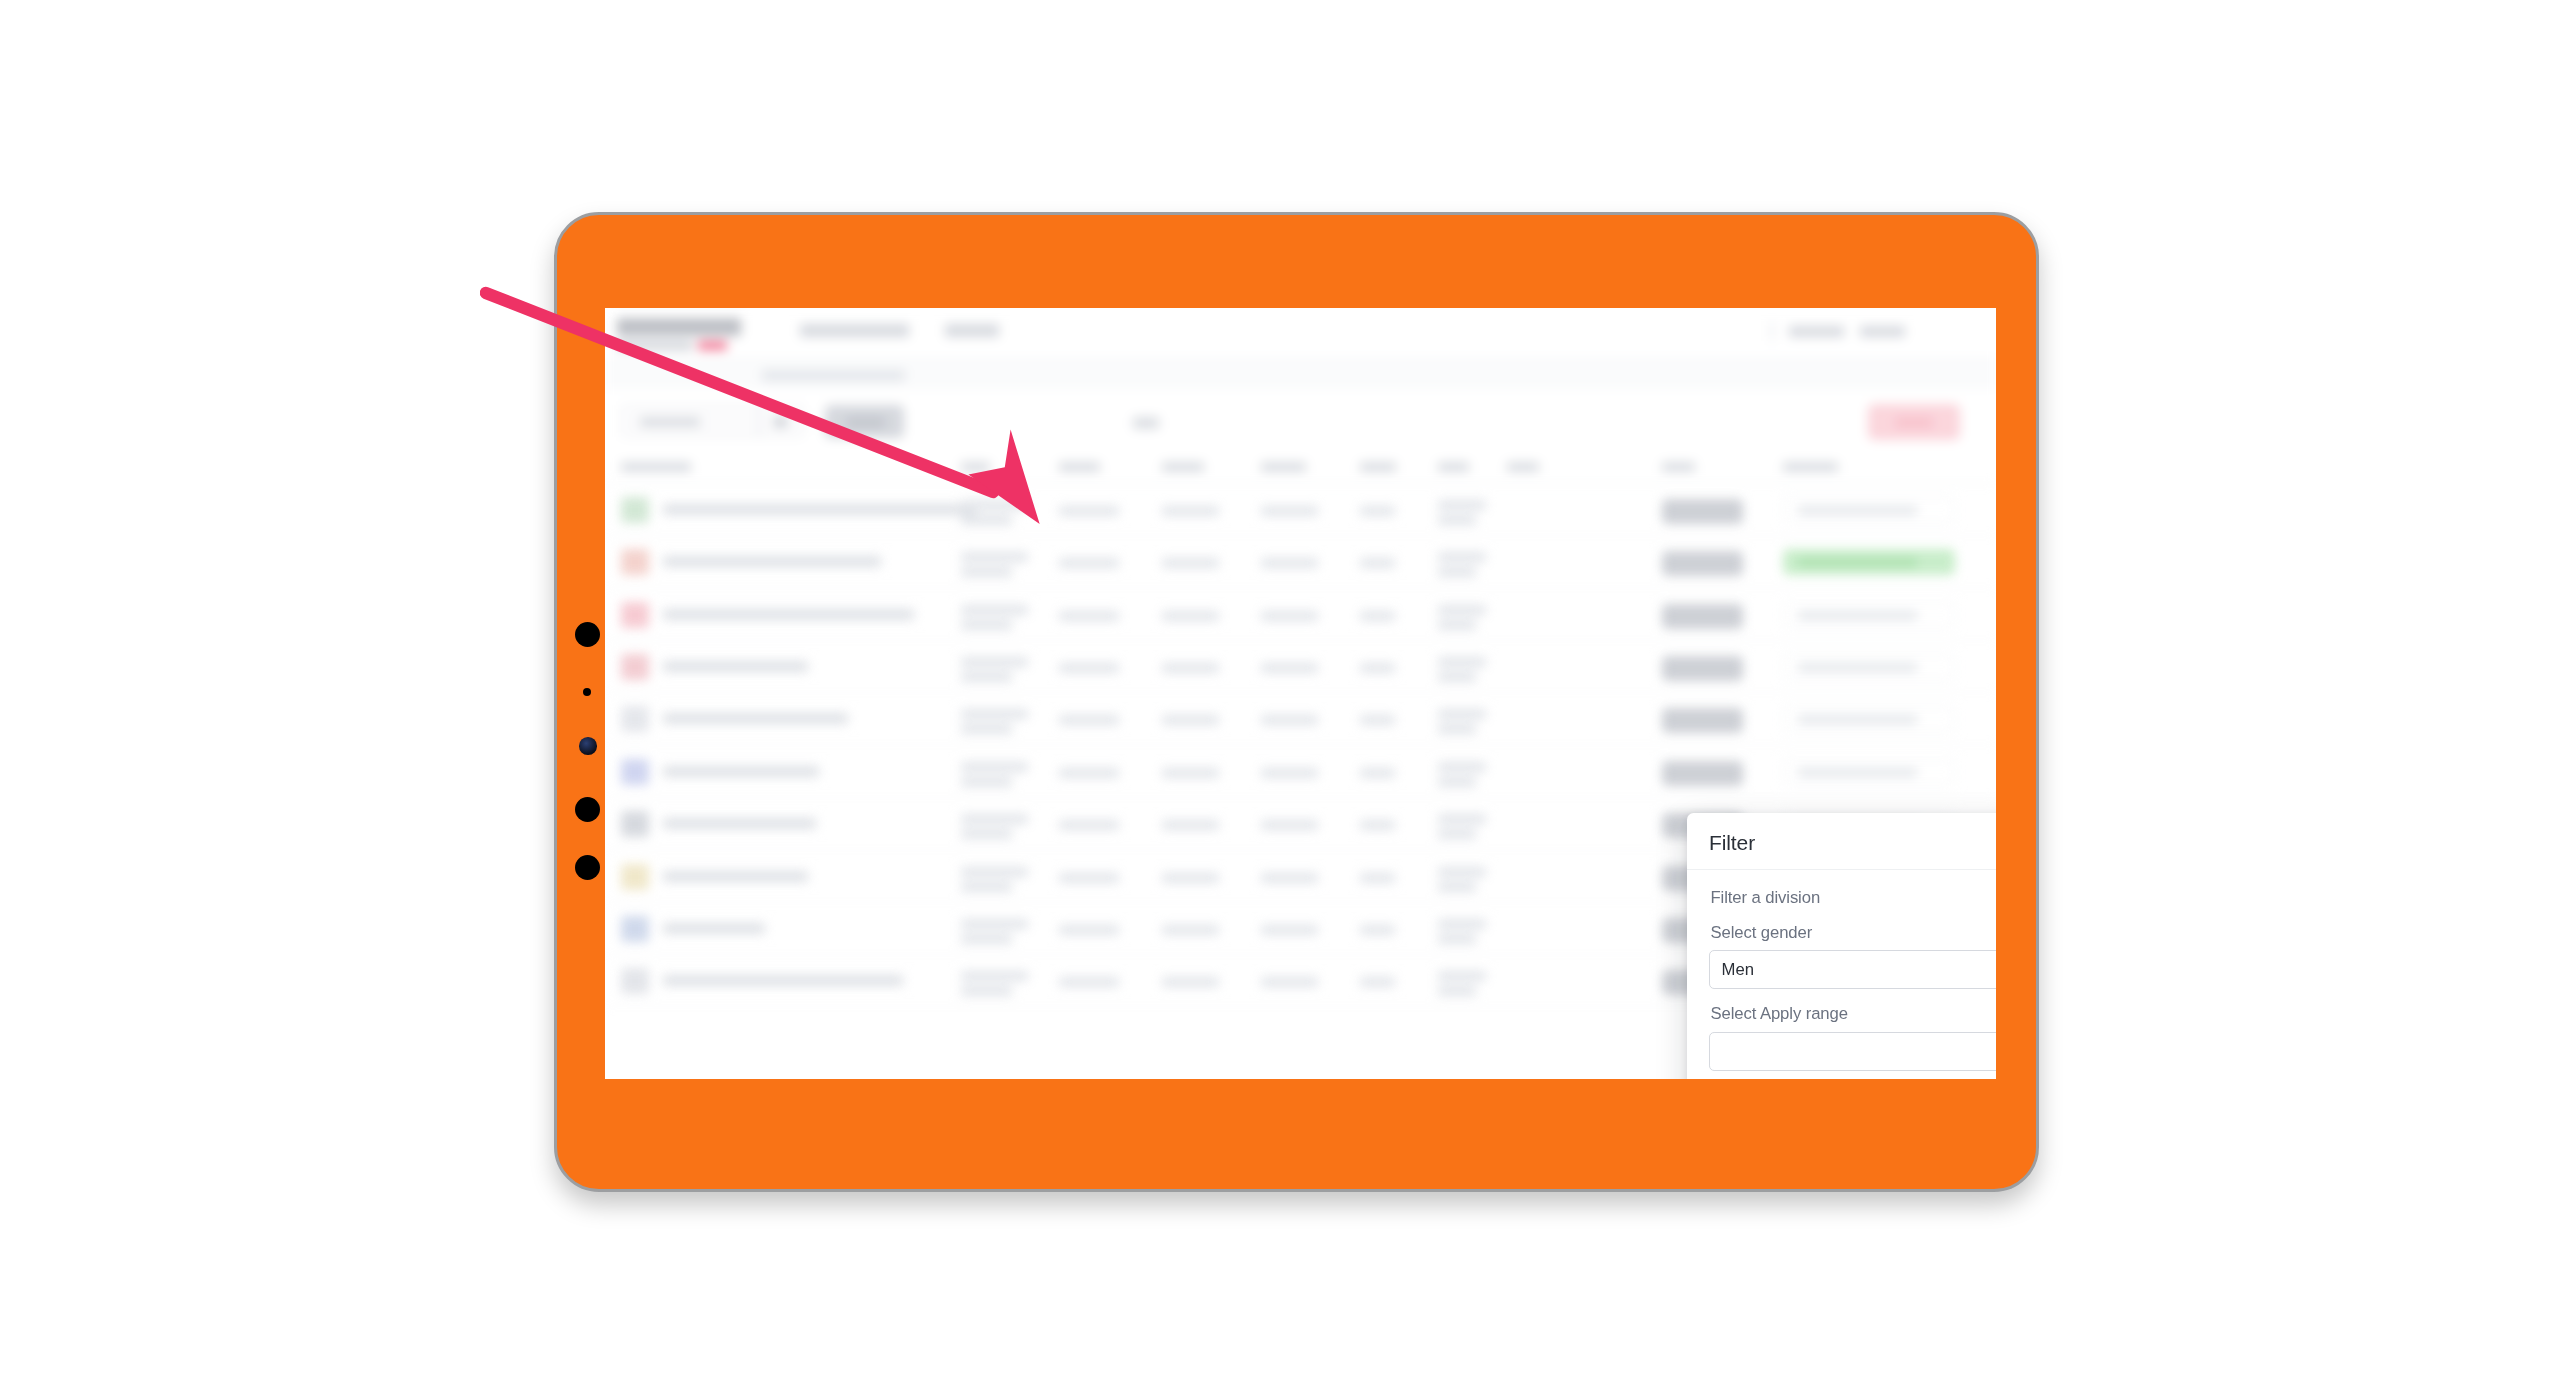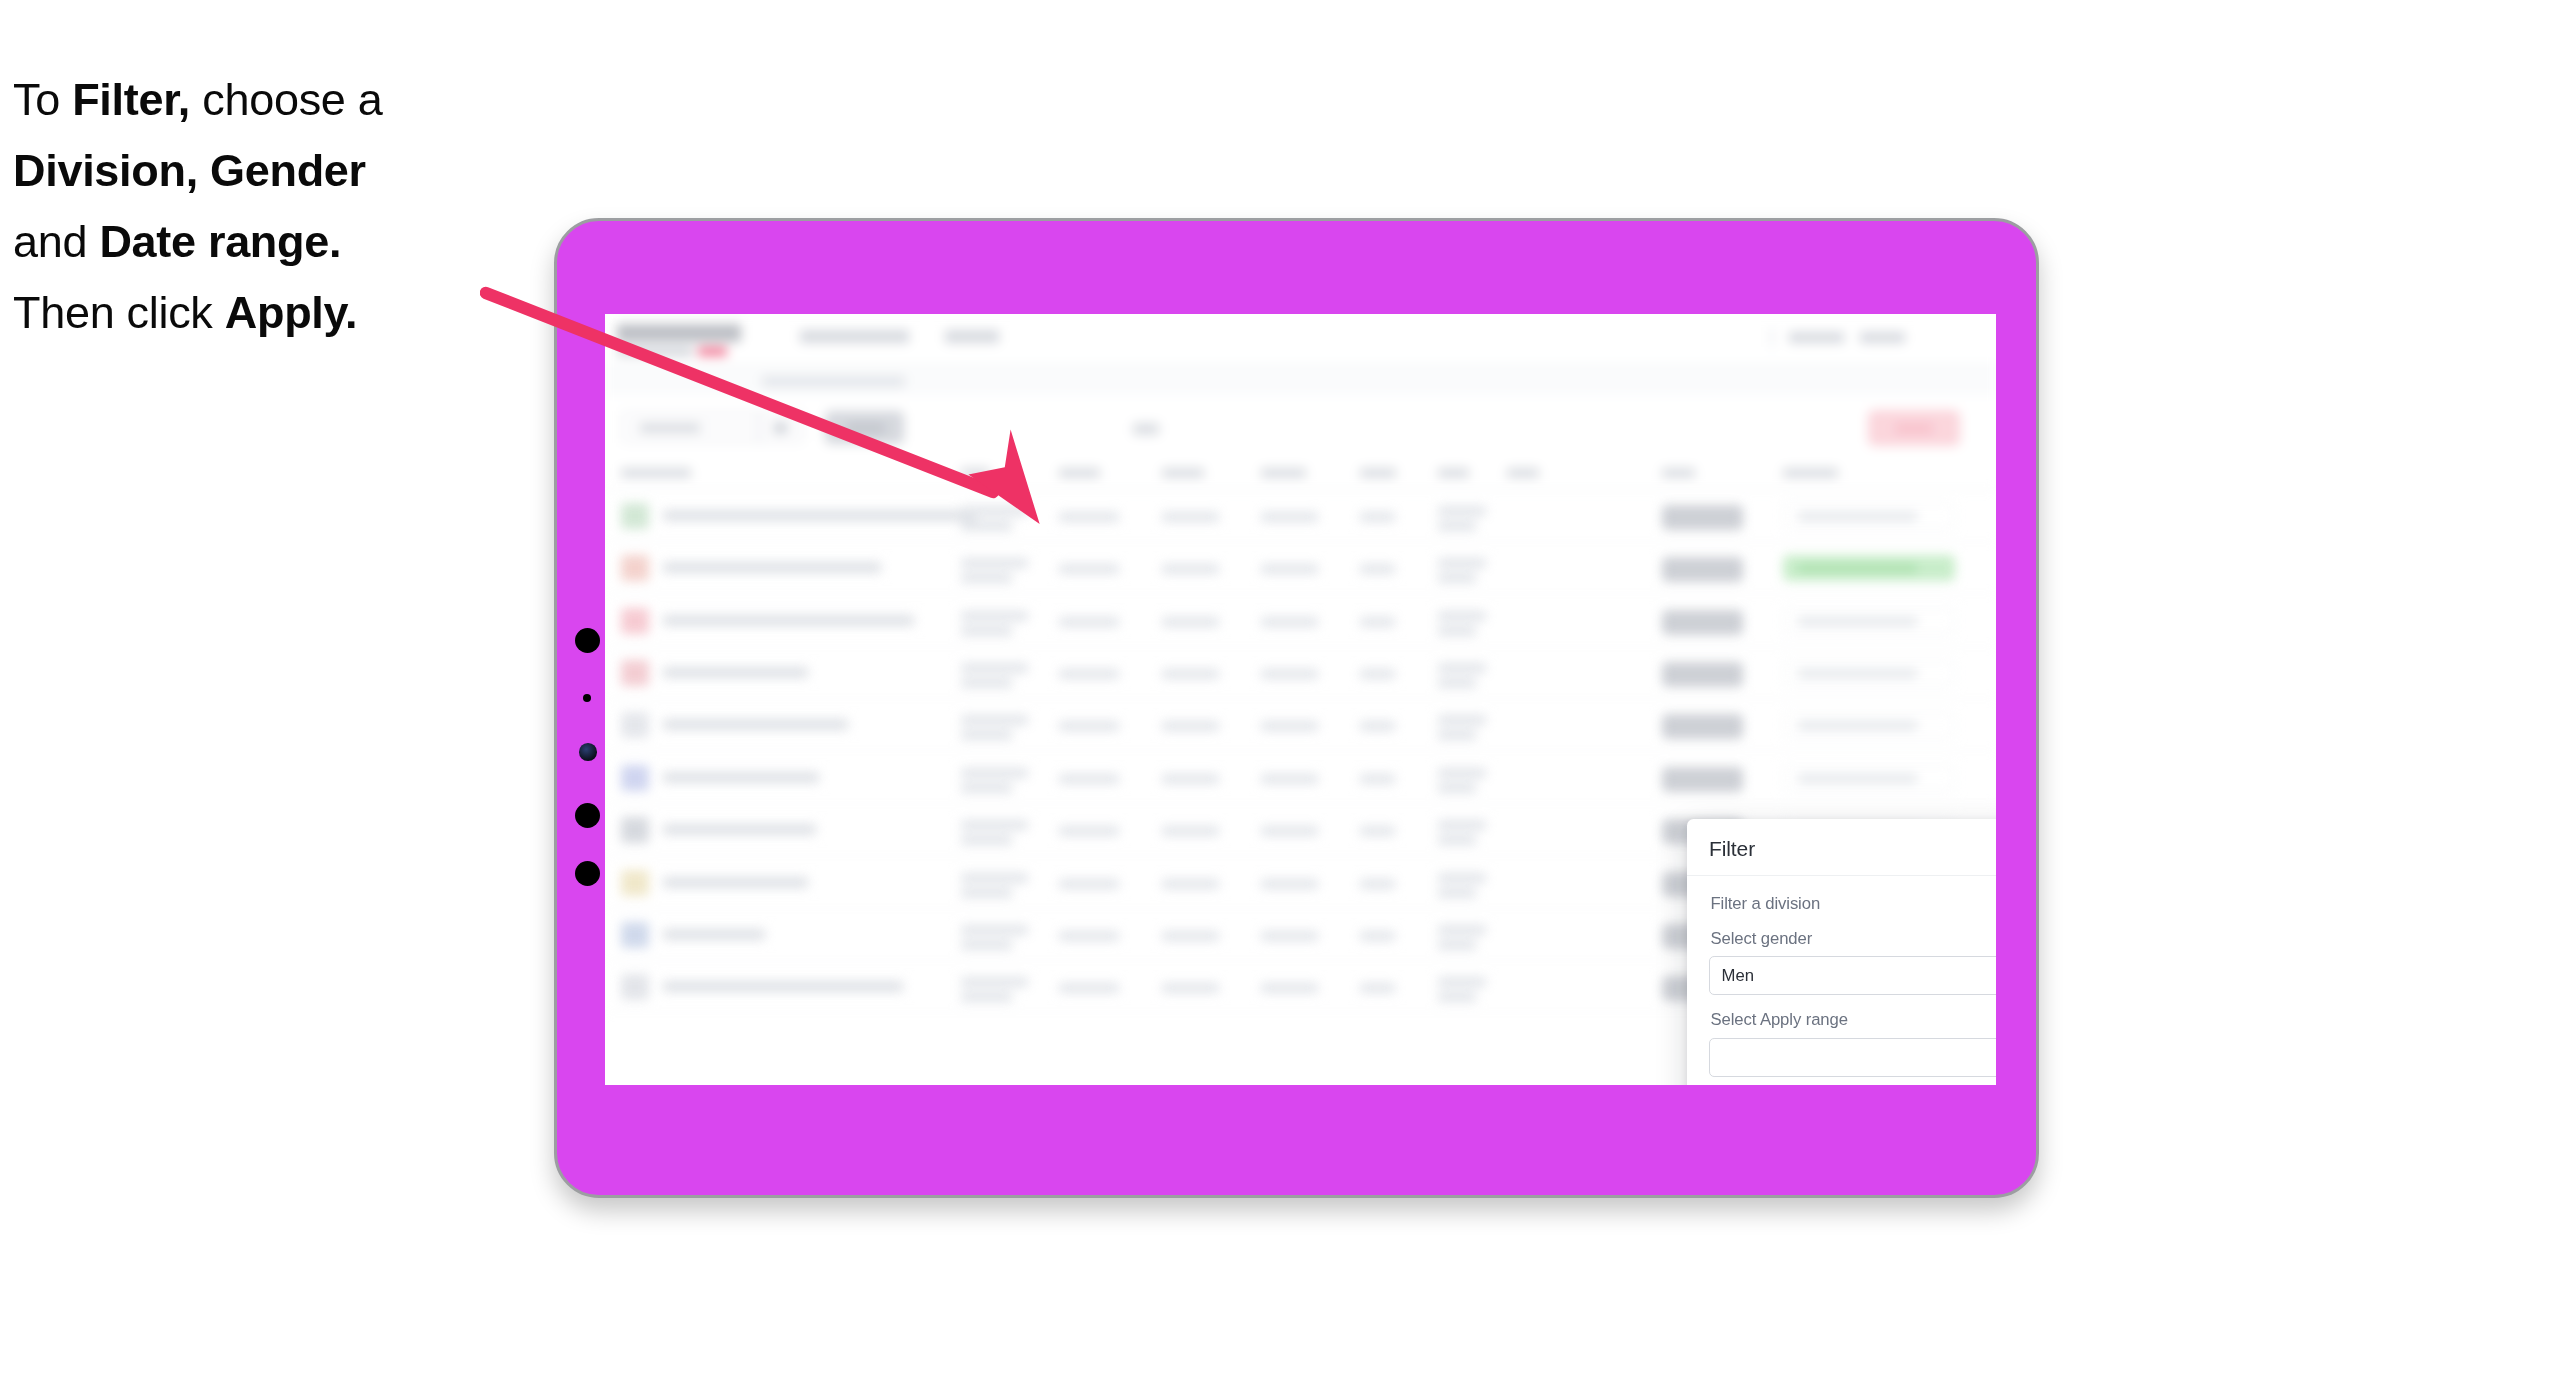--- a/index.html
+++ b/index.html
@@ -17,25 +17,24 @@
     font-size: 45px; line-height: 1.58; color: #0a0a0a;
     letter-spacing: -0.3px;
   }
   #caption .b { font-weight: 700; }
   #caption .ln { display: block; white-space: nowrap; }
 
   
   #device {
     position: absolute; left: 554px; top: 212px;
     width: 1485px; height: 980px;
-    background: #d946ef;
+    background: #f97316;
     border-radius: 45px;
     border: 3.6px solid #9c9ea1;
     box-shadow: 0 13px 25px rgba(0,0,0,.22);
-    margin-top: 6px;
   }
   .bezel-dot { position: absolute; border-radius: 50%; background: #000; }
   .bezel-cam  { left: 17.5px; top: 407px; width: 25px; height: 25px; }
   .bezel-mic  { left: 26px; top: 473px; width: 8px; height: 8px; }
   .bezel-sens { left: 22px; top: 522px; width: 17.5px; height: 17.5px;
                 background: radial-gradient(circle at 40% 35%, #2b3f72 0%, #0b0f1c 70%); }
   .bezel-d1   { left: 17.5px; top: 582px; width: 25px; height: 25px; }
   .bezel-d2   { left: 17.5px; top: 640px; width: 25px; height: 25px; }
 
   
@@ -120,26 +119,20 @@
   .f-value { font-size: 16.7px; color: #2b3038; }
 
   
   #arrow { position: absolute; left: 480px; top: 284px; width: 596px; height: 262px; pointer-events: none; }
 </style>
 </head>
 <body>
 
 <div id="stage">
 
-  <div id="caption">
-    <span class="ln"><span>To </span><span class="b">Filter,</span><span> choose a</span></span>
-    <span class="ln"><span class="b">Division, Gender</span></span>
-    <span class="ln"><span>and </span><span class="b">Date range.</span></span>
-    <span class="ln"><span>Then click </span><span class="b">Apply.</span></span>
-  </div>
 
   <div id="device">
     <span class="bezel-dot bezel-cam"></span>
     <span class="bezel-dot bezel-mic"></span>
     <span class="bezel-dot bezel-sens"></span>
     <span class="bezel-dot bezel-d1"></span>
     <span class="bezel-dot bezel-d2"></span>
 
     <div id="screen">
 

